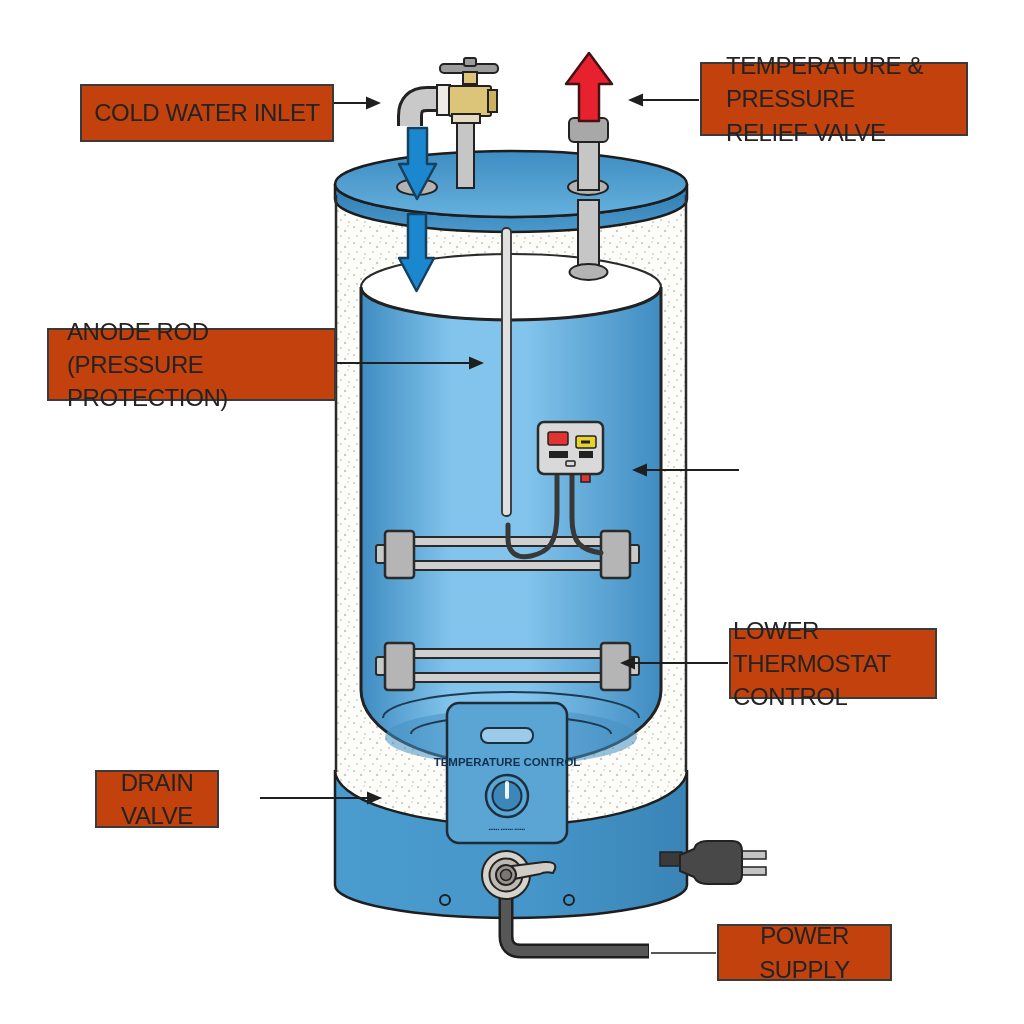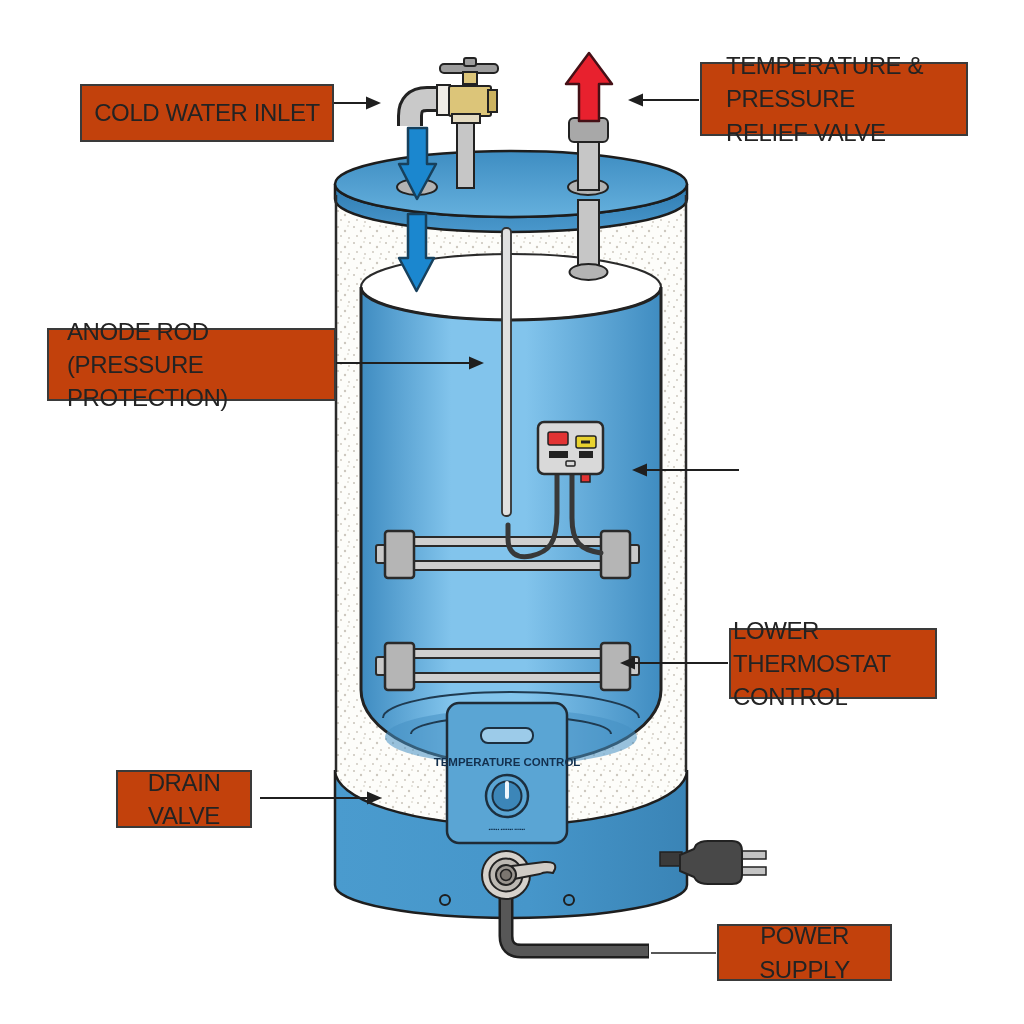--- a/index.html
+++ b/index.html
@@ -197,17 +197,17 @@
 <div class="label-box left" style="left:700px;top:62px;width:268px;height:74px;padding-left:24px;">TEMPERATURE &amp; PRESSURE
 RELIEF VALVE</div>
 
 <div class="label-box left" style="left:47px;top:328px;width:289px;height:73px;padding-left:18px;">ANODE ROD
 (PRESSURE PROTECTION)</div>
 
 
 <div class="label-box left" style="left:729px;top:628px;width:208px;height:71px;padding-left:2px;">LOWER THERMOSTAT
 CONTROL</div>
 
-<div class="label-box center" style="left:116px;top:770px;width:136px;height:58px;">DRAIN VALVE</div>
+<div class="label-box center" style="left:95px;top:770px;width:124px;height:58px;">DRAIN VALVE</div>
 
 <div class="label-box center" style="left:717px;top:924px;width:175px;height:57px;">POWER SUPPLY</div>
 
 </div>
 
 </body></html>

